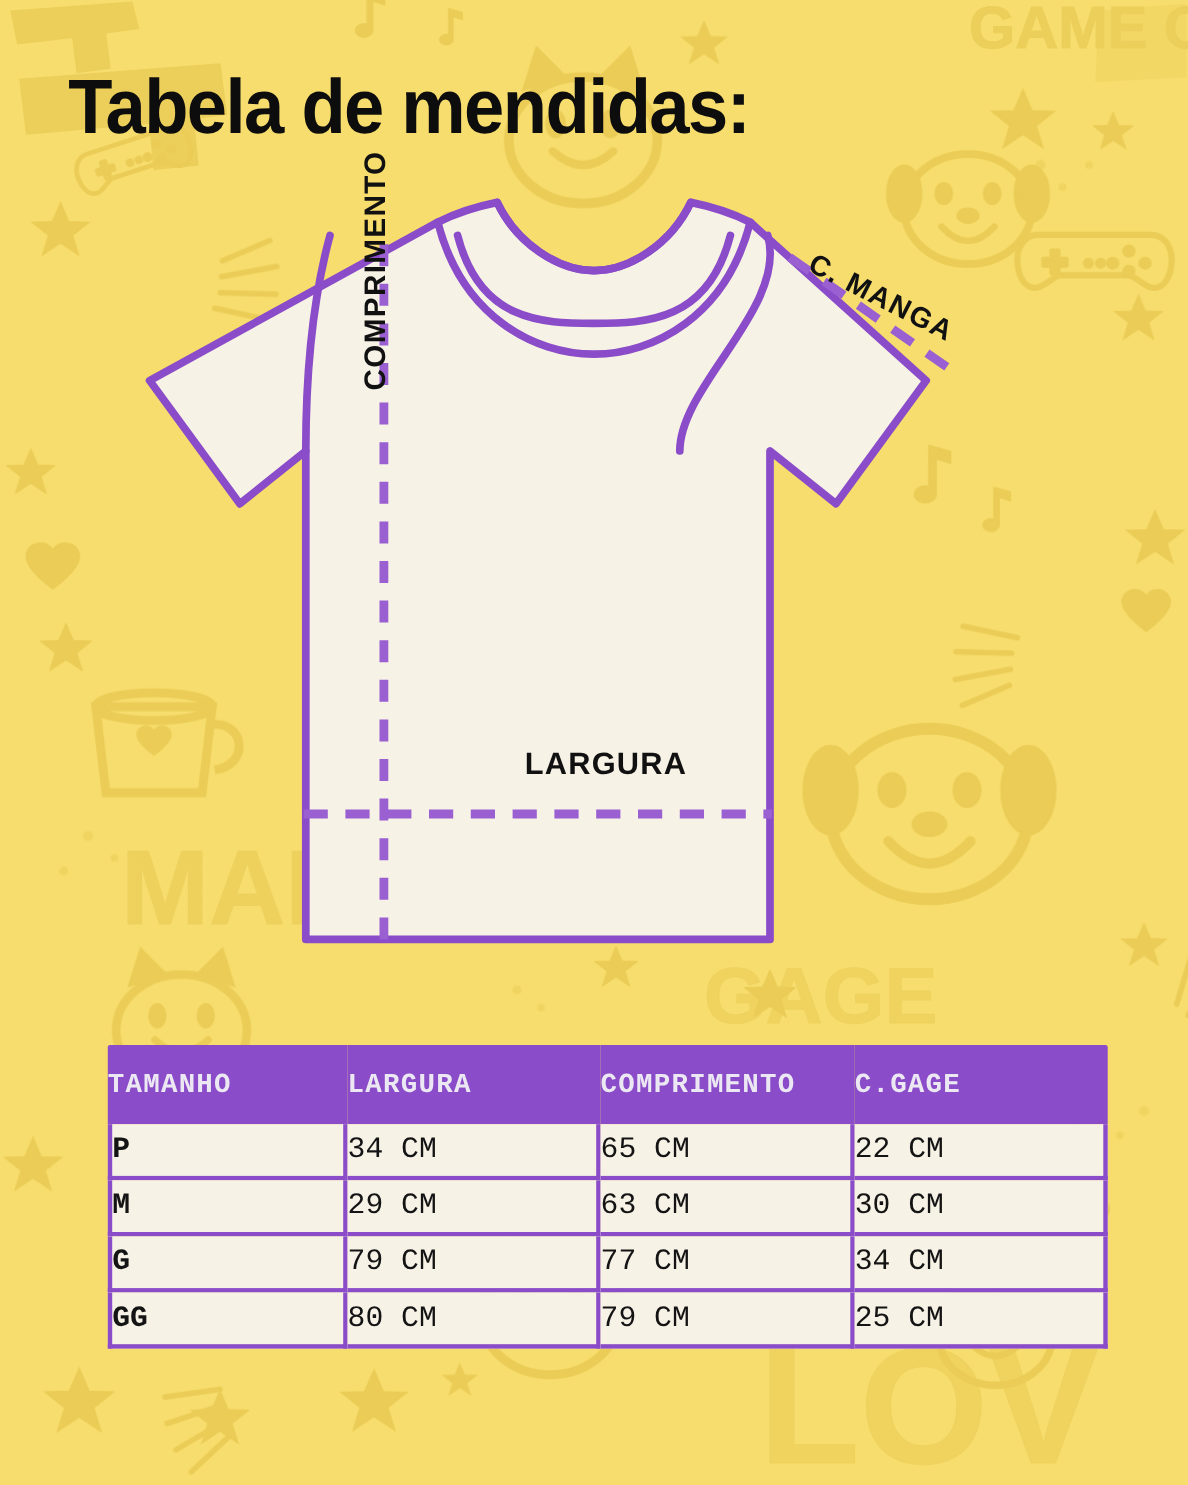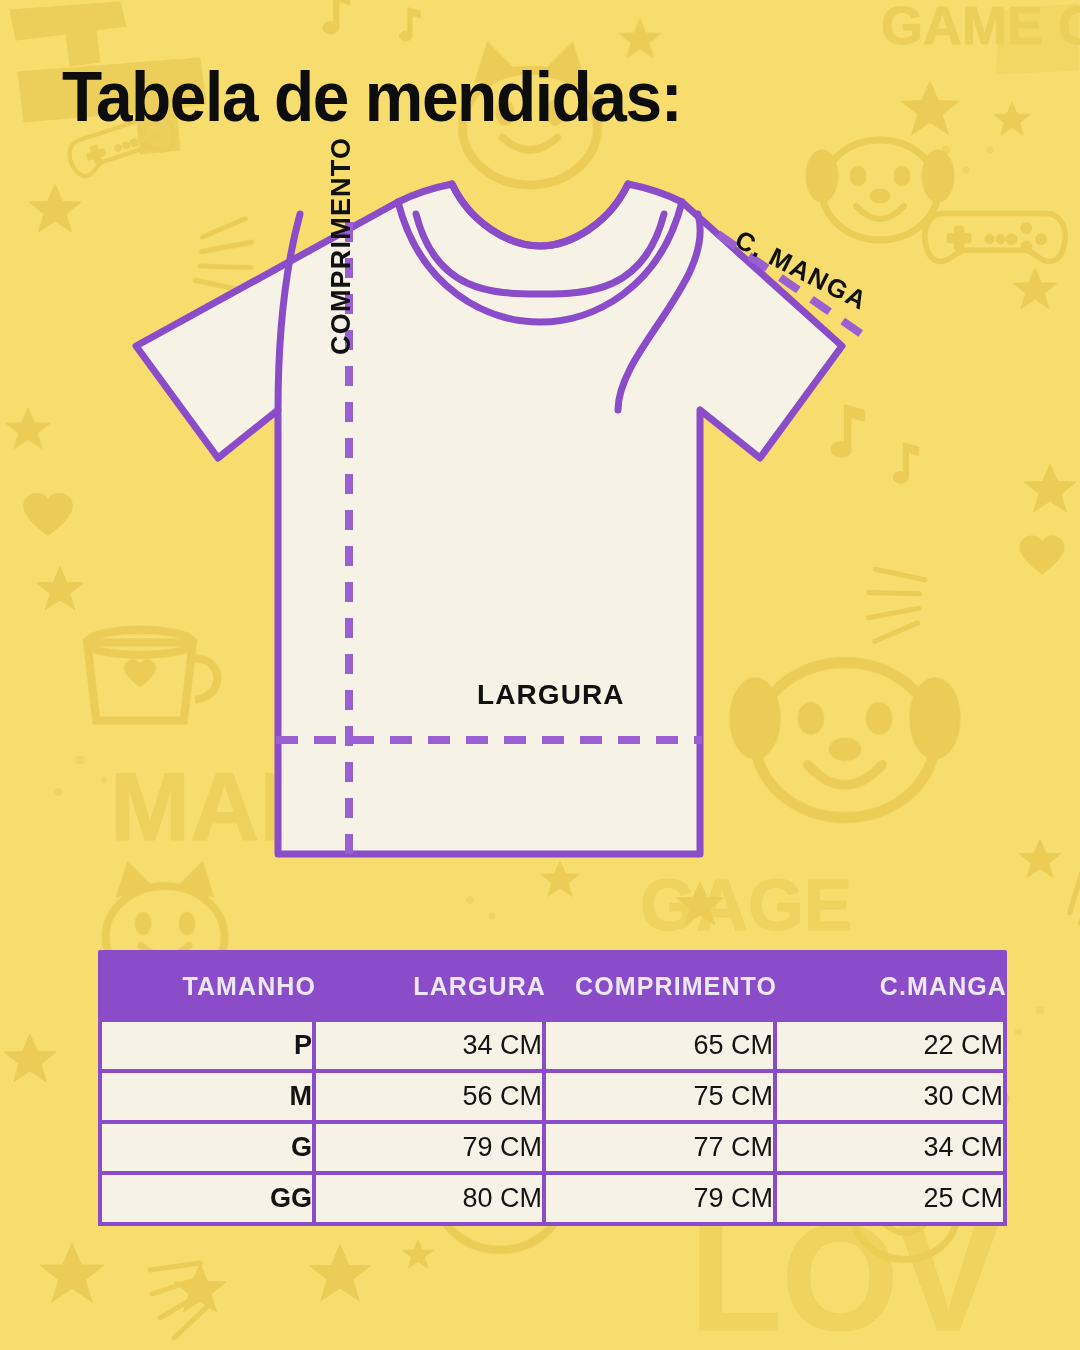--- a/index.html
+++ b/index.html
@@ -90,22 +90,22 @@
     width: 909px;
     border-collapse: separate;
     border-spacing: 0;
     z-index: 5;
     table-layout: fixed;
     box-sizing: border-box;
   }
   .size-table th,
   .size-table td {
     box-sizing: border-box;
-    text-align: right;
-    font-family: Liberation Sans, sans-serif;
+    text-align: left;
+    font-family: Liberation Mono, monospace;
   }
   .size-table thead th {
     background: #8a4cc8;
     color: #ece8f3;
     font-size: 25px;
     font-weight: bold;
     letter-spacing: 1.1px;
     height: 72px;
     padding: 0;
     border: none;
@@ -385,34 +385,34 @@
     <col class="col-size">
       <col class="col-a">
       <col class="col-b">
       <col class="col-c">
   </colgroup>
   <thead>
     <tr>
       <th>TAMANHO</th>
       <th>LARGURA</th>
       <th>COMPRIMENTO</th>
-      <th>C.MANGA</th>
+      <th>C.GAGE</th>
     </tr>
   </thead>
   <tbody>
     <tr>
       <td>P</td>
       <td>34 CM</td>
       <td>65 CM</td>
       <td>22 CM</td>
     </tr>
     <tr>
       <td>M</td>
-      <td>56 CM</td>
-      <td>75 CM</td>
+      <td>29 CM</td>
+      <td>63 CM</td>
       <td>30 CM</td>
     </tr>
     <tr>
       <td>G</td>
       <td>79 CM</td>
       <td>77 CM</td>
       <td>34 CM</td>
     </tr>
     <tr>
       <td>GG</td>

